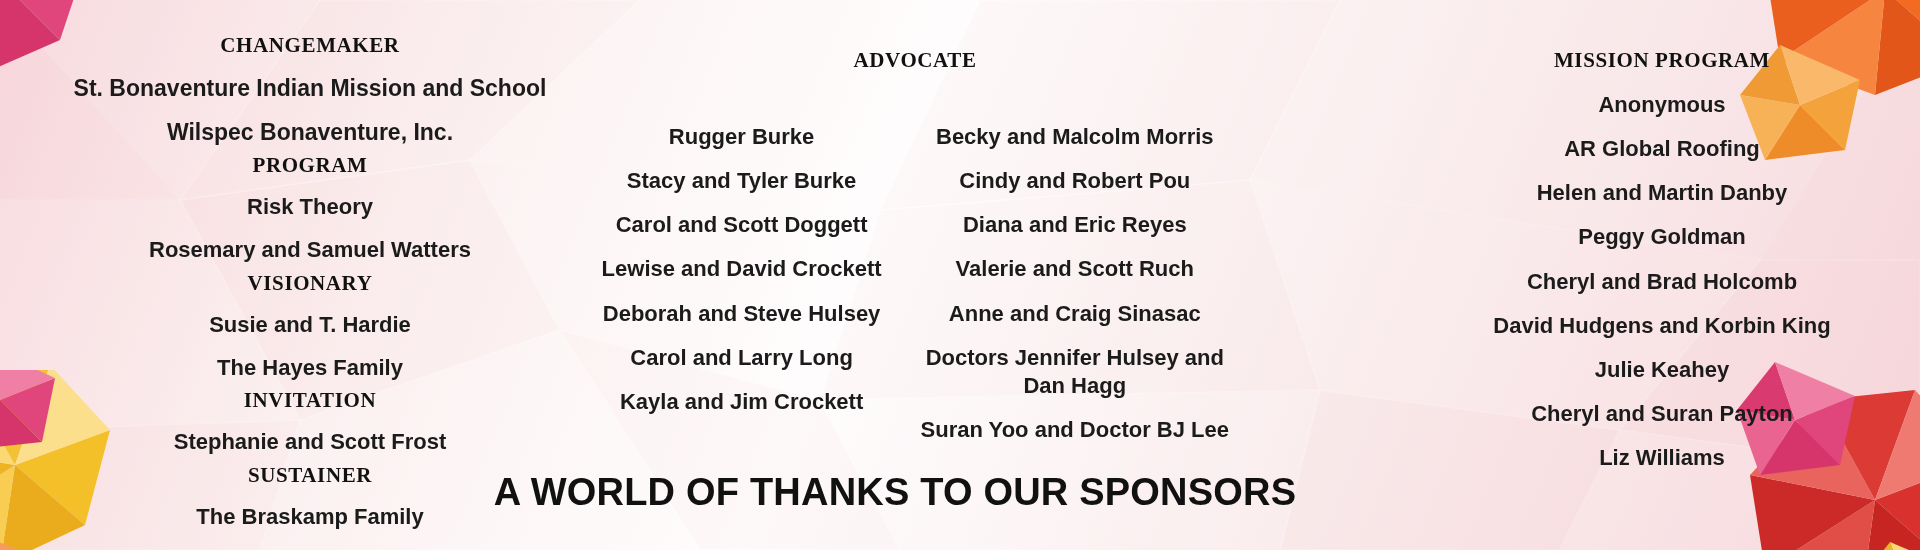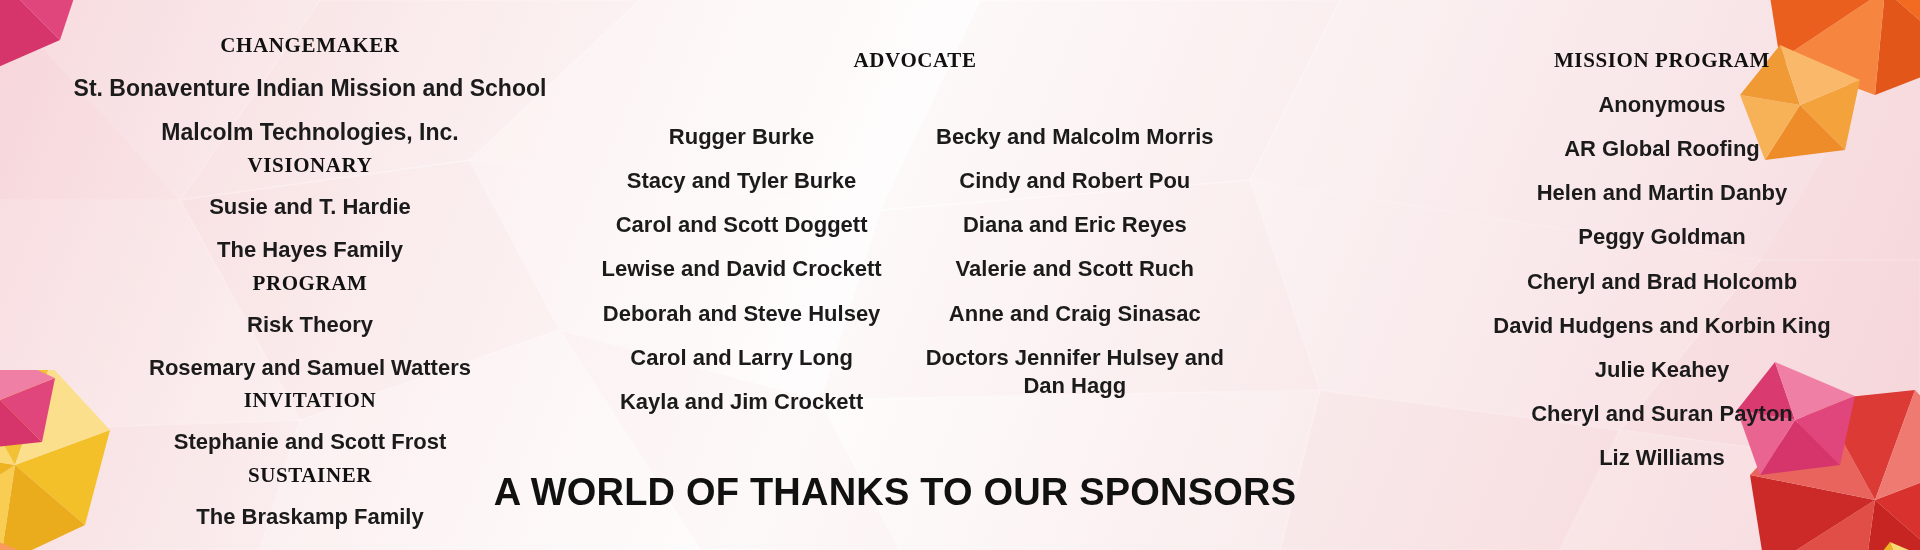--- a/index.html
+++ b/index.html
@@ -230,33 +230,33 @@
     </svg>
   </div>
 
   <div class="content">
 
     <div class="col" id="col-left">
 
       <div class="group">
         <div class="tier-heading">CHANGEMAKER</div>
         <div class="name big">St. Bonaventure Indian Mission and School</div>
-        <div class="name big">Malcolm Technologies, Inc.</div>
+        <div class="name big">Wilspec Bonaventure, Inc.</div>
+      </div>
+
+      <div class="group">
+        <div class="tier-heading">PROGRAM</div>
+        <div class="name">Risk Theory</div>
+        <div class="name">Rosemary and Samuel Watters</div>
       </div>
 
       <div class="group">
         <div class="tier-heading">VISIONARY</div>
         <div class="name">Susie and T. Hardie</div>
         <div class="name">The Hayes Family</div>
-      </div>
-
-      <div class="group">
-        <div class="tier-heading">PROGRAM</div>
-        <div class="name">Risk Theory</div>
-        <div class="name">Rosemary and Samuel Watters</div>
       </div>
 
       <div class="group">
         <div class="tier-heading">INVITATION</div>
         <div class="name">Stephanie and Scott Frost</div>
       </div>
 
       <div class="group">
         <div class="tier-heading">SUSTAINER</div>
         <div class="name">The Braskamp Family</div>
@@ -277,20 +277,21 @@
           <div class="name">Carol and Larry Long</div>
           <div class="name">Kayla and Jim Crockett</div>
         </div>
         <div class="acol">
           <div class="name">Becky and Malcolm Morris</div>
           <div class="name">Cindy and Robert Pou</div>
           <div class="name">Diana and Eric Reyes</div>
           <div class="name">Valerie and Scott Ruch</div>
           <div class="name">Anne and Craig Sinasac</div>
           <div class="name">Doctors Jennifer Hulsey and Dan Hagg</div>
+          <div class="name">Suran Yoo and Doctor BJ Lee</div>
         </div>
       </div>
     </div>
 
     <div class="col" id="col-right">
       <div class="tier-heading">MISSION PROGRAM</div>
       <div class="name">Anonymous</div>
       <div class="name">AR Global Roofing</div>
       <div class="name">Helen and Martin Danby</div>
       <div class="name">Peggy Goldman</div>

